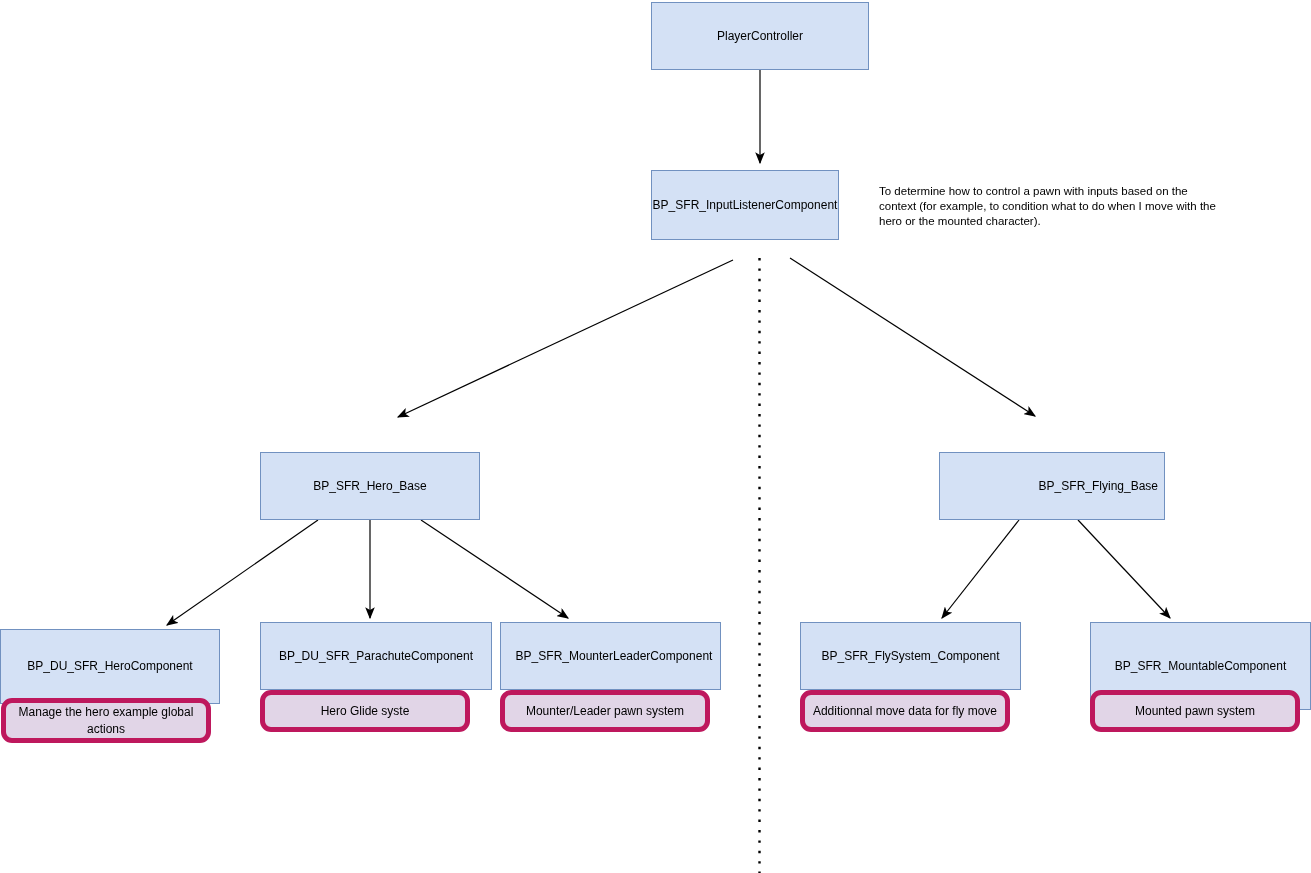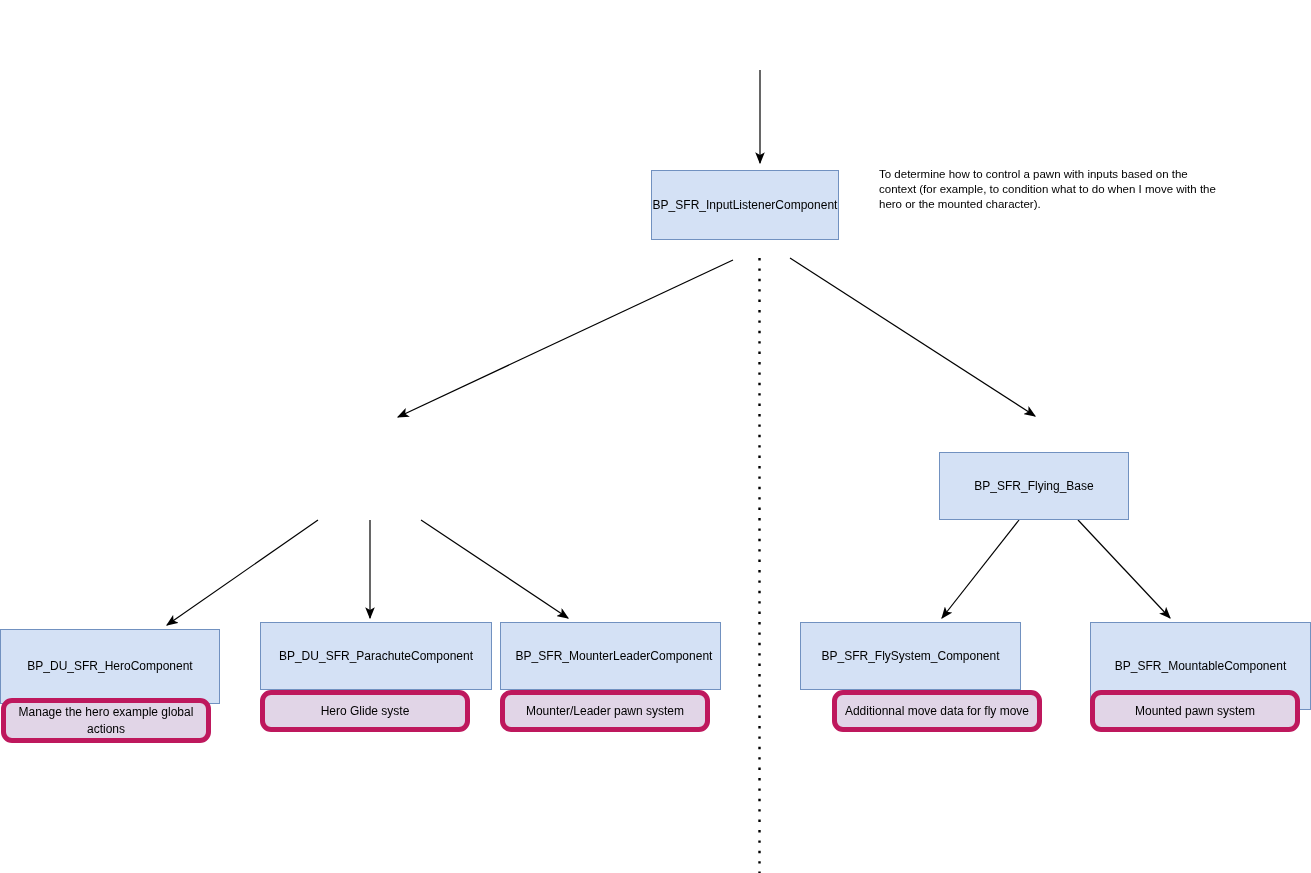--- a/index.html
+++ b/index.html
@@ -94,29 +94,35 @@
 
     <g>
       <line x1="1078" y1="520" x2="1170" y2="618" stroke="#000000" stroke-width="1.2" marker-end="url(#arrowhead)"></line>
     </g>
 
     <g>
       <line x1="759.5" y1="258" x2="759.5" y2="873" stroke="#000000" stroke-width="2.4" stroke-dasharray="2.4 8"></line>
     </g>
   </svg>
 
+  <div class="node blue" style="left:651px; top:2px; width:218px; height:68px;">
+    <span>PlayerController</span>
+  </div>
 
   <div class="node blue" style="left:651px; top:170px; width:188px; height:70px;">
     <span>BP_SFR_InputListenerComponent</span>
   </div>
 
-  <div class="annotation" style="left:879px; top:167px; width:345px;">To determine how to control a pawn with inputs based on the context (for example, to condition what to do when I move with the hero or the mounted character).</div>
+  <div class="annotation" style="left:879px; top:184px; width:345px;">To determine how to control a pawn with inputs based on the context (for example, to condition what to do when I move with the hero or the mounted character).</div>
 
+  <div class="node blue" style="left:260px; top:452px; width:220px; height:68px;">
+    <span>BP_SFR_Hero_Base</span>
+  </div>
 
-  <div class="node blue" style="left:939px; top:452px; width:190px; height:68px;">
+  <div class="node blue" style="left:939px; top:452px; width:226px; height:68px;justify-content:flex-end;">
     <span>BP_SFR_Flying_Base</span>
   </div>
 
   <div class="node blue" style="left:0px; top:629px; width:220px; height:75px;">
     <span>BP_DU_SFR_HeroComponent</span>
   </div>
 
   <div class="node blue" style="left:260px; top:622px; width:232px; height:68px;">
     <span>BP_DU_SFR_ParachuteComponent</span>
   </div>
@@ -138,21 +144,21 @@
   </div>
 
   <div class="node purple" style="left:260px; top:690px; width:210px; height:42px;">
     <span>Hero Glide syste</span>
   </div>
 
   <div class="node purple" style="left:500px; top:690px; width:210px; height:42px;">
     <span>Mounter/Leader pawn system</span>
   </div>
 
-  <div class="node purple" style="left:832px; top:690px; width:210px; height:42px;">
+  <div class="node purple" style="left:800px; top:690px; width:210px; height:42px;">
     <span>Additionnal move data for fly move</span>
   </div>
 
   <div class="node purple" style="left:1090px; top:690px; width:210px; height:42px;">
     <span>Mounted pawn system</span>
   </div>
 
 </div>
 
 </body></html>

